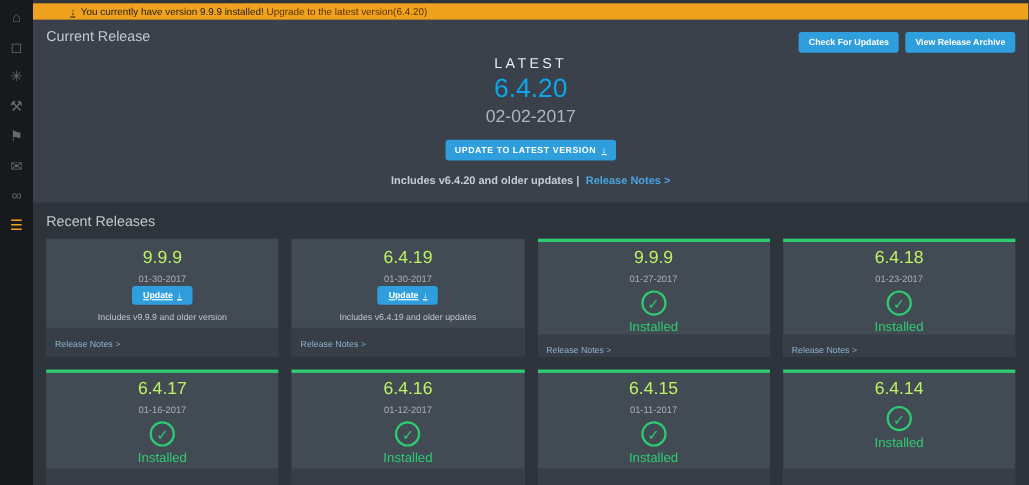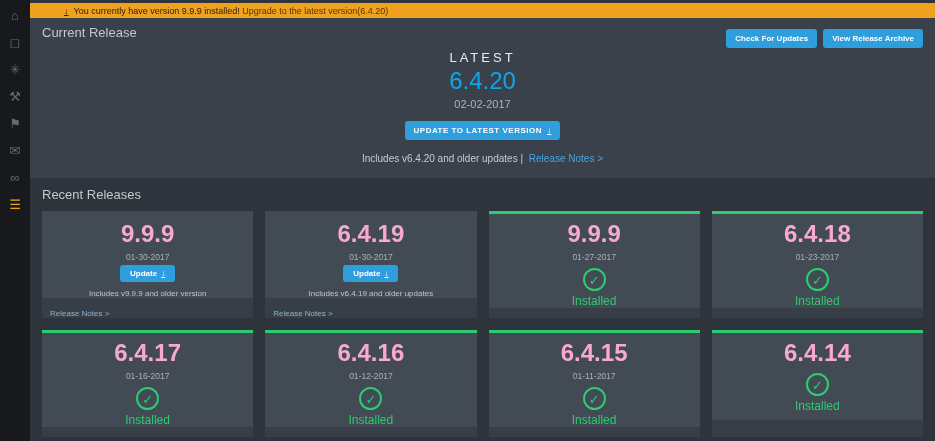--- a/index.html
+++ b/index.html
@@ -41,42 +41,42 @@
   .section-title { font-size:13px; font-weight:normal; color:#c3c9cf; }
   .header-buttons { display:flex; gap:6px; margin-top:4px; }
   .btn {
     background:#2f9edd; color:#fff; border:none; border-radius:3px;
     font-family:"Liberation Sans", sans-serif; font-size:8px; font-weight:bold;
     padding:5px 9px; cursor:pointer;
   }
   .version-block { text-align:center; margin-top:2px; }
   .version-label { font-size:13px; letter-spacing:3px; color:#e8eaec; }
   .version-number { font-size:24px; font-weight:normal; color:#0ea5e9; margin-top:2px; }
-  .version-date { font-size:11px; color:#aeb4bb; margin-top:3px; }
+  .version-date { font-size:16px; color:#aeb4bb; margin-top:3px; }
   .update-btn { margin-top:11px; letter-spacing:.5px; }
   .update-btn .dl { margin-left:5px; text-decoration:underline; }
-  .includes-line { margin-top:13px; font-size:10px; color:#c7ccd2; }
+  .includes-line { margin-top:13px; font-size:10px; color:#c7ccd2;font-weight:bold; }
   .notes-link-blue { color:#4aa3df; cursor:pointer; text-decoration:none; margin-left:3px; }
 
   
   .recent { padding:9px 12px 0 12px; flex:1; }
   .recent .section-title { margin-bottom:9px; }
   .grid {
     display:grid; grid-template-columns:repeat(4,1fr);
     gap:12px; grid-auto-rows:107px;
   }
   .card {
     background:#424a54; display:flex; flex-direction:column;
     border-top:3px solid transparent; overflow:hidden;
   }
   .card.installed { border-top-color:#2ecc71; }
   .card-body { flex:1; text-align:center; padding-top:6px; }
-  .card-version { font-size:24px; font-weight:bold; color:#f9a8d4; }
+  .card-version { font-size:16px; font-weight:normal; color:#bef264; }
   .card-date { font-size:8.5px; color:#aab0b7; margin-top:4px; }
-  .btn-small { margin-top:2px; padding:4px 10px; font-size:8px; }
+  .btn-small { margin-top:2px; padding:4px 10px; font-size:8px;text-decoration:underline; }
   .btn-small .dl { margin-left:4px; text-decoration:underline; }
   .card-includes { font-size:8px; color:#c0c5cb; margin-top:7px; }
   .check-circle {
     width:23px; height:23px; border:2px solid #2ecc71; border-radius:50%;
     color:#2ecc71; font-size:13px; line-height:22px; margin:6px auto 0 auto;
   }
   .installed-label { color:#2ecc71; font-size:12px; margin-top:3px; }
   .card-footer {
     background:#373e47; padding:4px 8px; flex:0 0 17px; text-align:left;
   }

